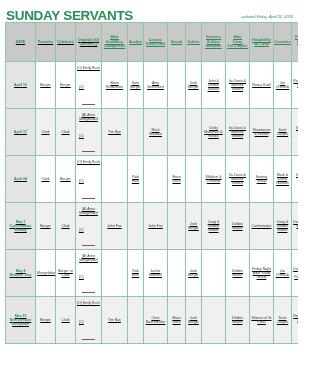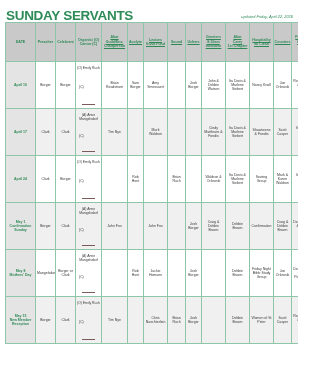--- a/index.html
+++ b/index.html
@@ -3,21 +3,21 @@
 <meta charset="utf-8">
 <title>Sunday Servants</title>
 <style>
   html,body{margin:0;padding:0;}
   body{
     width:298px;height:386px;
     background:#ffffff;
     font-family:"Liberation Sans", sans-serif;
     overflow:hidden;
   }
-  .page{position:relative;width:298px;height:386px;box-sizing:border-box;}
+  .page{position:relative;width:298px;height:386px;box-sizing:border-box;text-decoration:underline;}
 
   
   .titlebar{
     position:relative;
     height:22px;
     padding:6px 4px 0 6px;
     box-sizing:border-box;
   }
   .title{
     font-size:13.5px;

